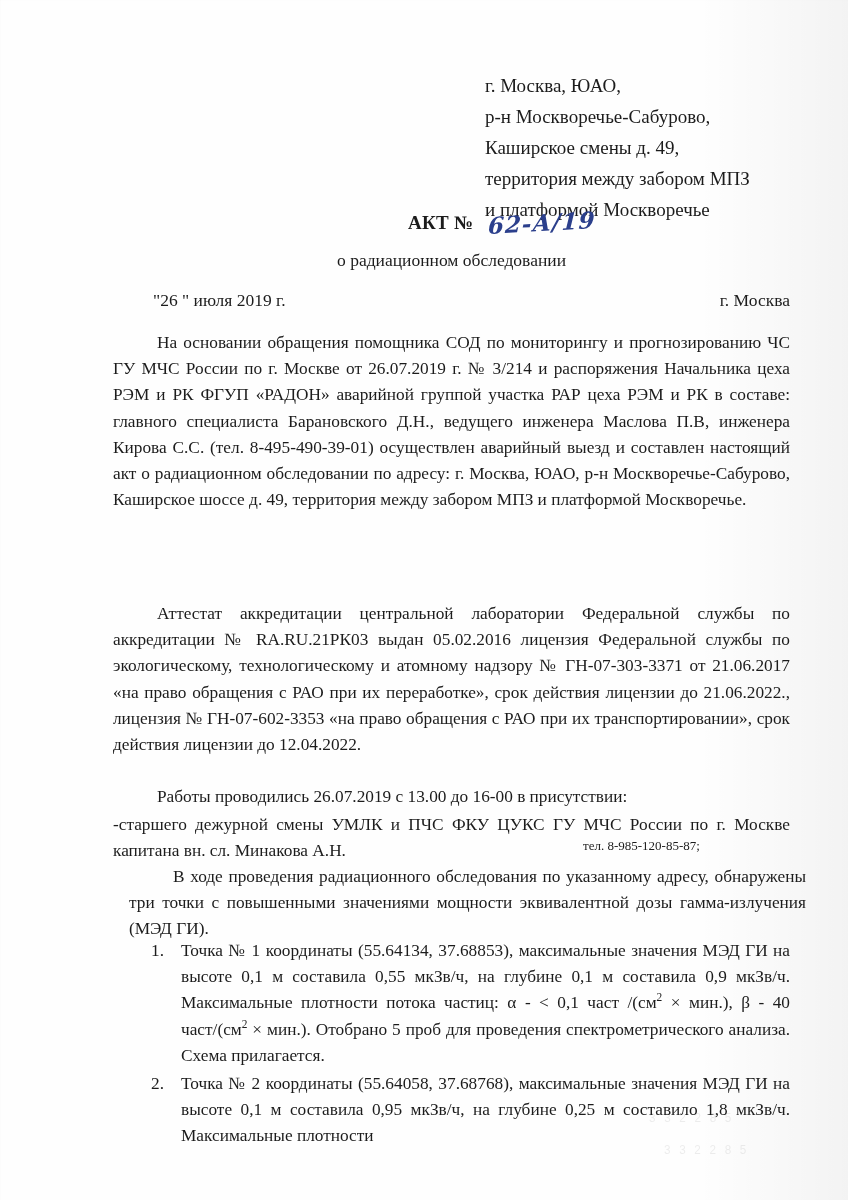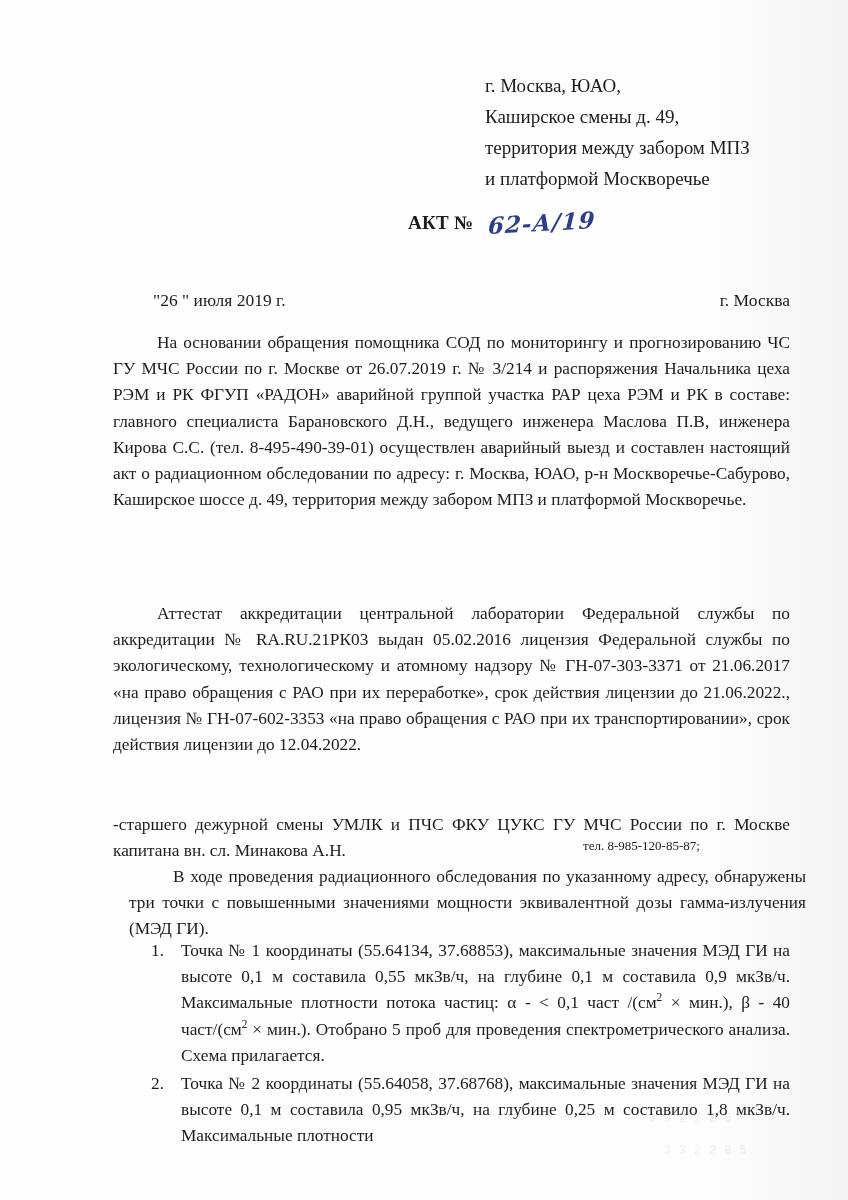--- a/index.html
+++ b/index.html
@@ -160,40 +160,43 @@
 
   <div class="scan-noise"></div>
   <div class="bleed-right"></div>
   <div class="bleed-blotch" style="left:640px; top:1108px; width:180px;">3 3   2 2 8 5</div>
   <div class="bleed-blotch" style="left:655px; top:1140px; width:180px;">3 3   2 2 8 5</div>
 
   <div class="body-area">
 
     <div class="address">
       <div>г. Москва, ЮАО,</div>
+      <div>р-н  Москворечье-Сабурово,</div>
       <div>Каширское смены д. 49,</div>
       <div>территория между забором МПЗ</div>
       <div>и платформой Москворечье</div>
     </div>
 
     <div class="act-line">
       <span>АКТ №</span><span class="act-number">62-А/19</span>
     </div>
 
+    <div class="subtitle">о радиационном обследовании</div>
 
     <div class="datebar">
       <span>"26 " июля 2019 г.</span>
       <span>г. Москва</span>
     </div>
 
     <div class="para" style="top:330px;">На основании обращения помощника СОД по мониторингу и прогнозированию ЧС ГУ МЧС России по г. Москве от 26.07.2019 г. № 3/214 и распоряжения Начальника цеха РЭМ и РК ФГУП «РАДОН» аварийной группой участка РАР цеха РЭМ и РК в составе: главного специалиста Барановского Д.Н., ведущего инженера Маслова П.В, инженера Кирова С.С. (тел. 8-495-490-39-01) осуществлен аварийный выезд и составлен настоящий акт о радиационном обследовании по адресу: г. Москва, ЮАО, р-н Москворечье-Сабурово, Каширское шоссе д. 49, территория между забором МПЗ и платформой Москворечье.</div>
 
 
     <div class="para" style="top:601px;">Аттестат аккредитации центральной лаборатории Федеральной службы по аккредитации № RA.RU.21РК03 выдан 05.02.2016 лицензия Федеральной службы по экологическому, технологическому и атомному надзору № ГН-07-303-3371 от 21.06.2017 «на право обращения с РАО при их переработке», срок действия лицензии до 21.06.2022., лицензия № ГН-07-602-3353 «на право обращения с РАО при их транспортировании», срок действия лицензии до 12.04.2022.</div>
 
+    <div class="para" style="top:784px;">Работы проводились 26.07.2019 с 13.00 до 16-00 в присутствии:</div>
 
     <div class="para noindent" style="top:812px; display:flex; flex-direction:column;align-items:center;">
       <span style="display:block;">-старшего дежурной смены УМЛК и ПЧС ФКУ ЦУКС  ГУ МЧС России по г. Москве капитана вн. сл. Минакова А.Н.</span>
     </div>
     <div style="position:absolute; left:430px; top:838px; font-size:13px;margin-left:40px;">тел. 8-985-120-85-87;</div>
 
     <div class="para" style="top:864px;margin-left:16px;">В ходе проведения радиационного обследования по указанному адресу, обнаружены три точки с повышенными значениями  мощности эквивалентной дозы гамма-излучения (МЭД ГИ).</div>
 
     <ol class="numlist" style="top:938px;">
       <li>

